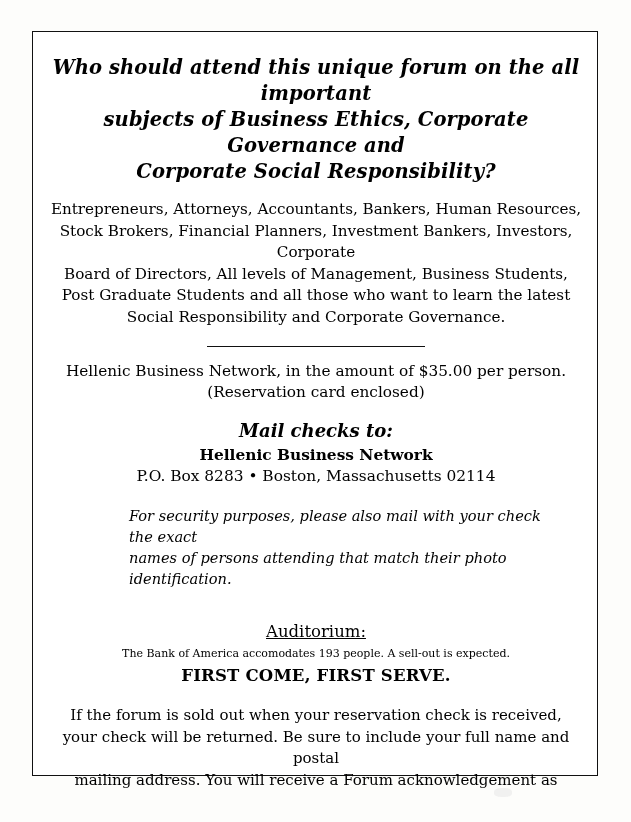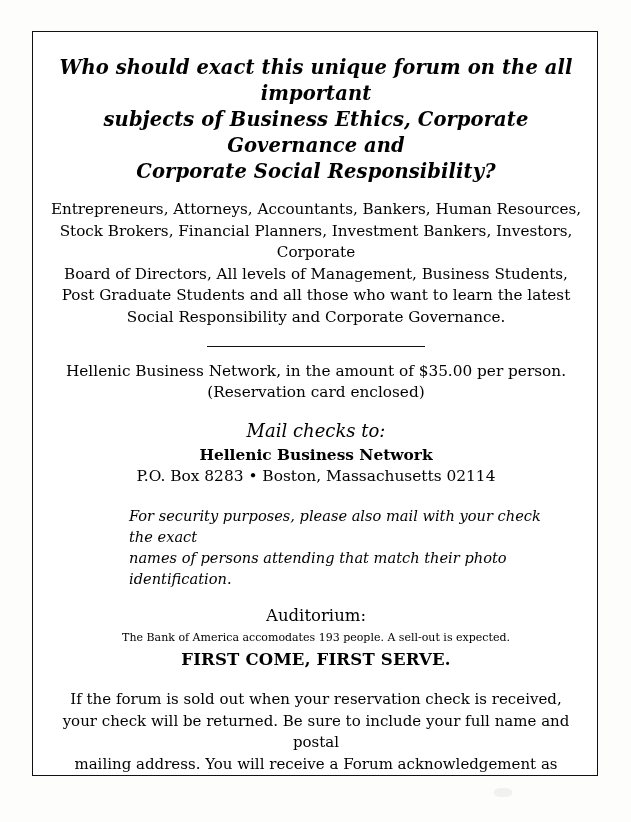--- a/index.html
+++ b/index.html
@@ -66,21 +66,21 @@
     font-weight: bold;
     font-size: 16.5px;
     line-height: 22px;
   }
   .sect-plain {
     font-size: 15.3px;
     line-height: 21px;
   }
   .sect-plain .ln { display: block; }
   .sub-head {
-    font-weight: normal;
+    font-weight: bold;
     font-style: italic;
     font-size: 18px;
     line-height: 24px;
     margin-top: 16px;
   }
   .mail-name {
     font-weight: bold;
     font-size: 15.4px;
     line-height: 21px;
     margin-top: 2px;
@@ -94,21 +94,22 @@
     font-size: 14.6px;
     line-height: 21px;
     margin-top: 18px;
     text-align: left;
     padding: 0 44px;
   }
   .security .ln { display: block; margin-left: 39px; }
   .aud-head {
     font-size: 16.5px;
     line-height: 22px;
-    margin-top: 16px;
+    margin-top: 32px;
+    text-decoration: underline;
   }
   .aud-line {
     font-size: 11px;
     line-height: 21px;
   }
   .aud-strong {
     font-weight: bold;
     font-size: 16.5px;
     line-height: 23px;
     letter-spacing: 0.2px;
@@ -132,21 +133,21 @@
 </style>
 </head>
 <body>
 
 <div class="page">
   <div class="border-box"></div>
 
   <div class="content">
 
     <div class="heading">
-      <span class="ln">Who should exact this unique forum on the all important</span>
+      <span class="ln">Who should attend this unique forum on the all important</span>
       <span class="ln">subjects of Business Ethics, Corporate Governance and</span>
       <span class="ln">Corporate Social Responsibility?</span>
     </div>
 
     <div class="body-block">
       <span class="ln">Entrepreneurs, Attorneys, Accountants, Bankers, Human Resources,</span>
       <span class="ln">Stock Brokers, Financial Planners, Investment Bankers, Investors, Corporate</span>
       <span class="ln">Board of Directors, All levels of Management, Business Students,</span>
       <span class="ln">Post Graduate Students and all those who want to learn the latest</span>
       <span class="ln">Social Responsibility and Corporate Governance.</span>

